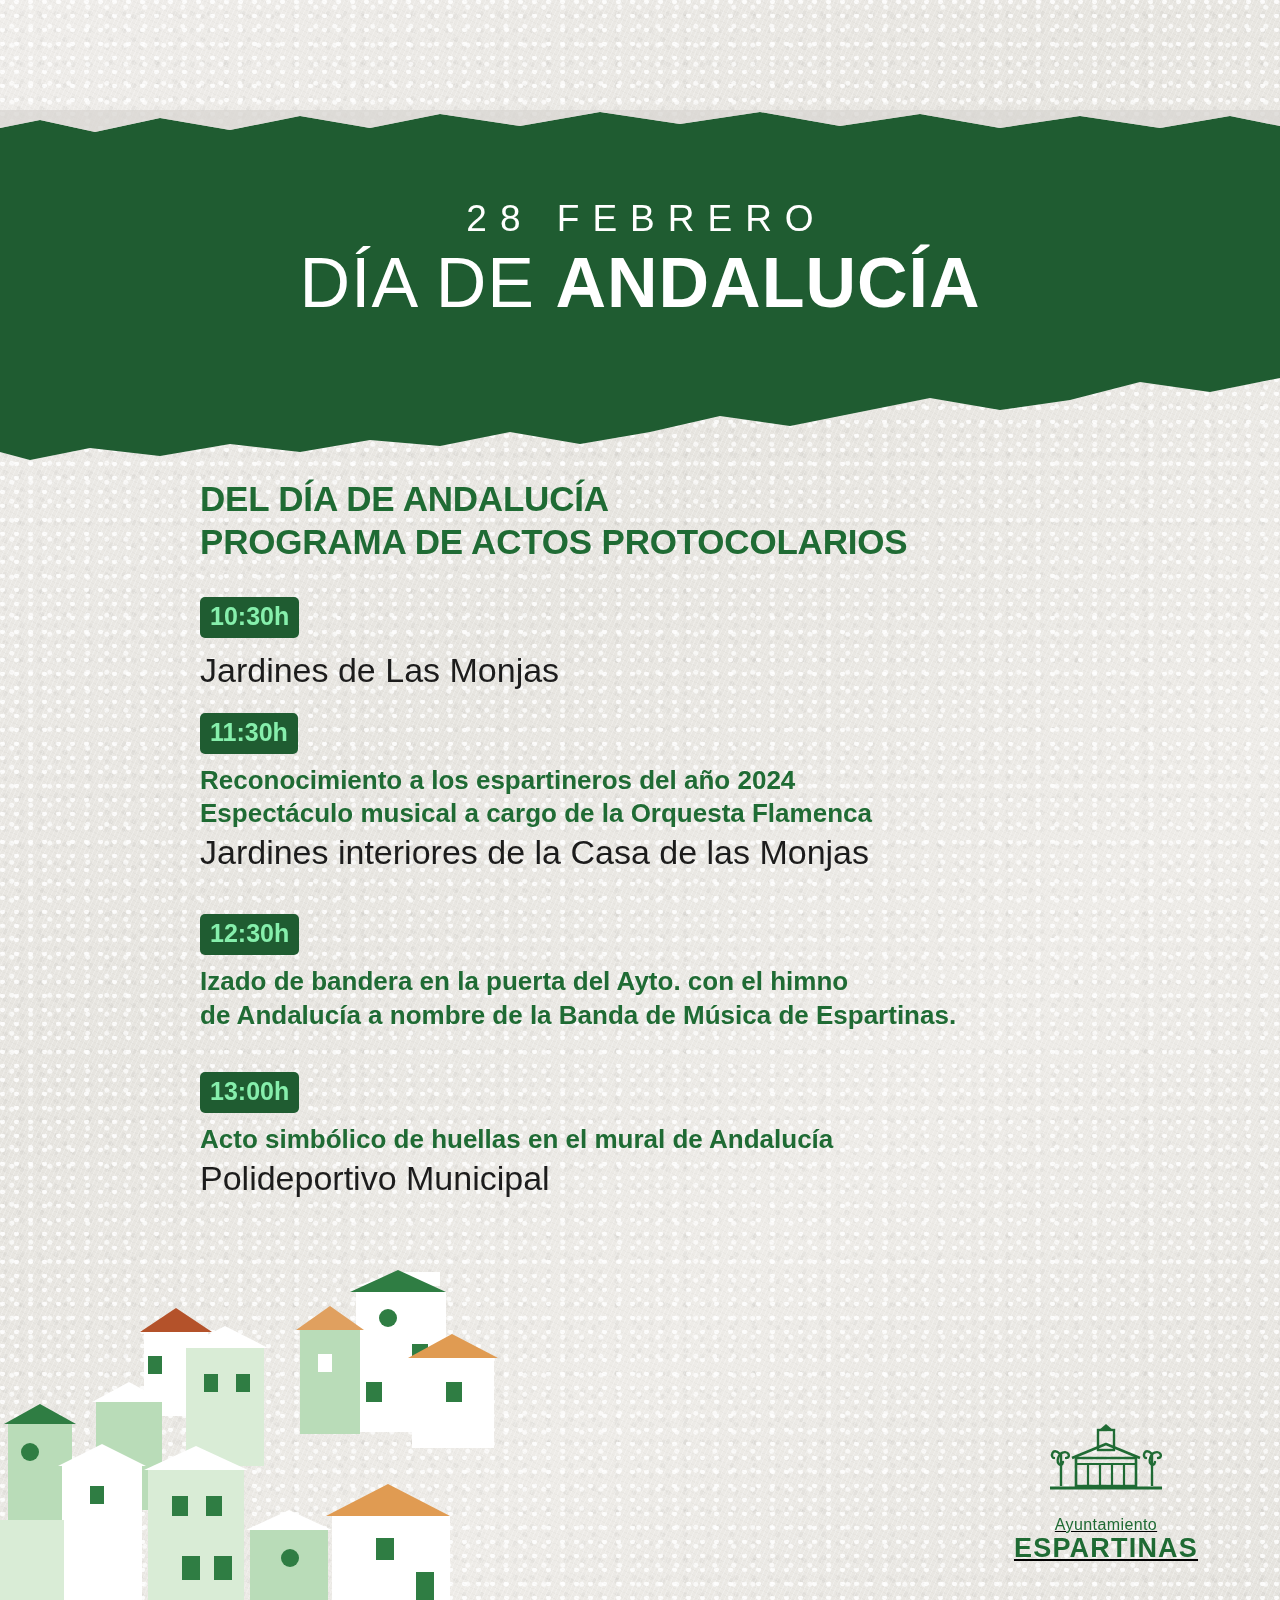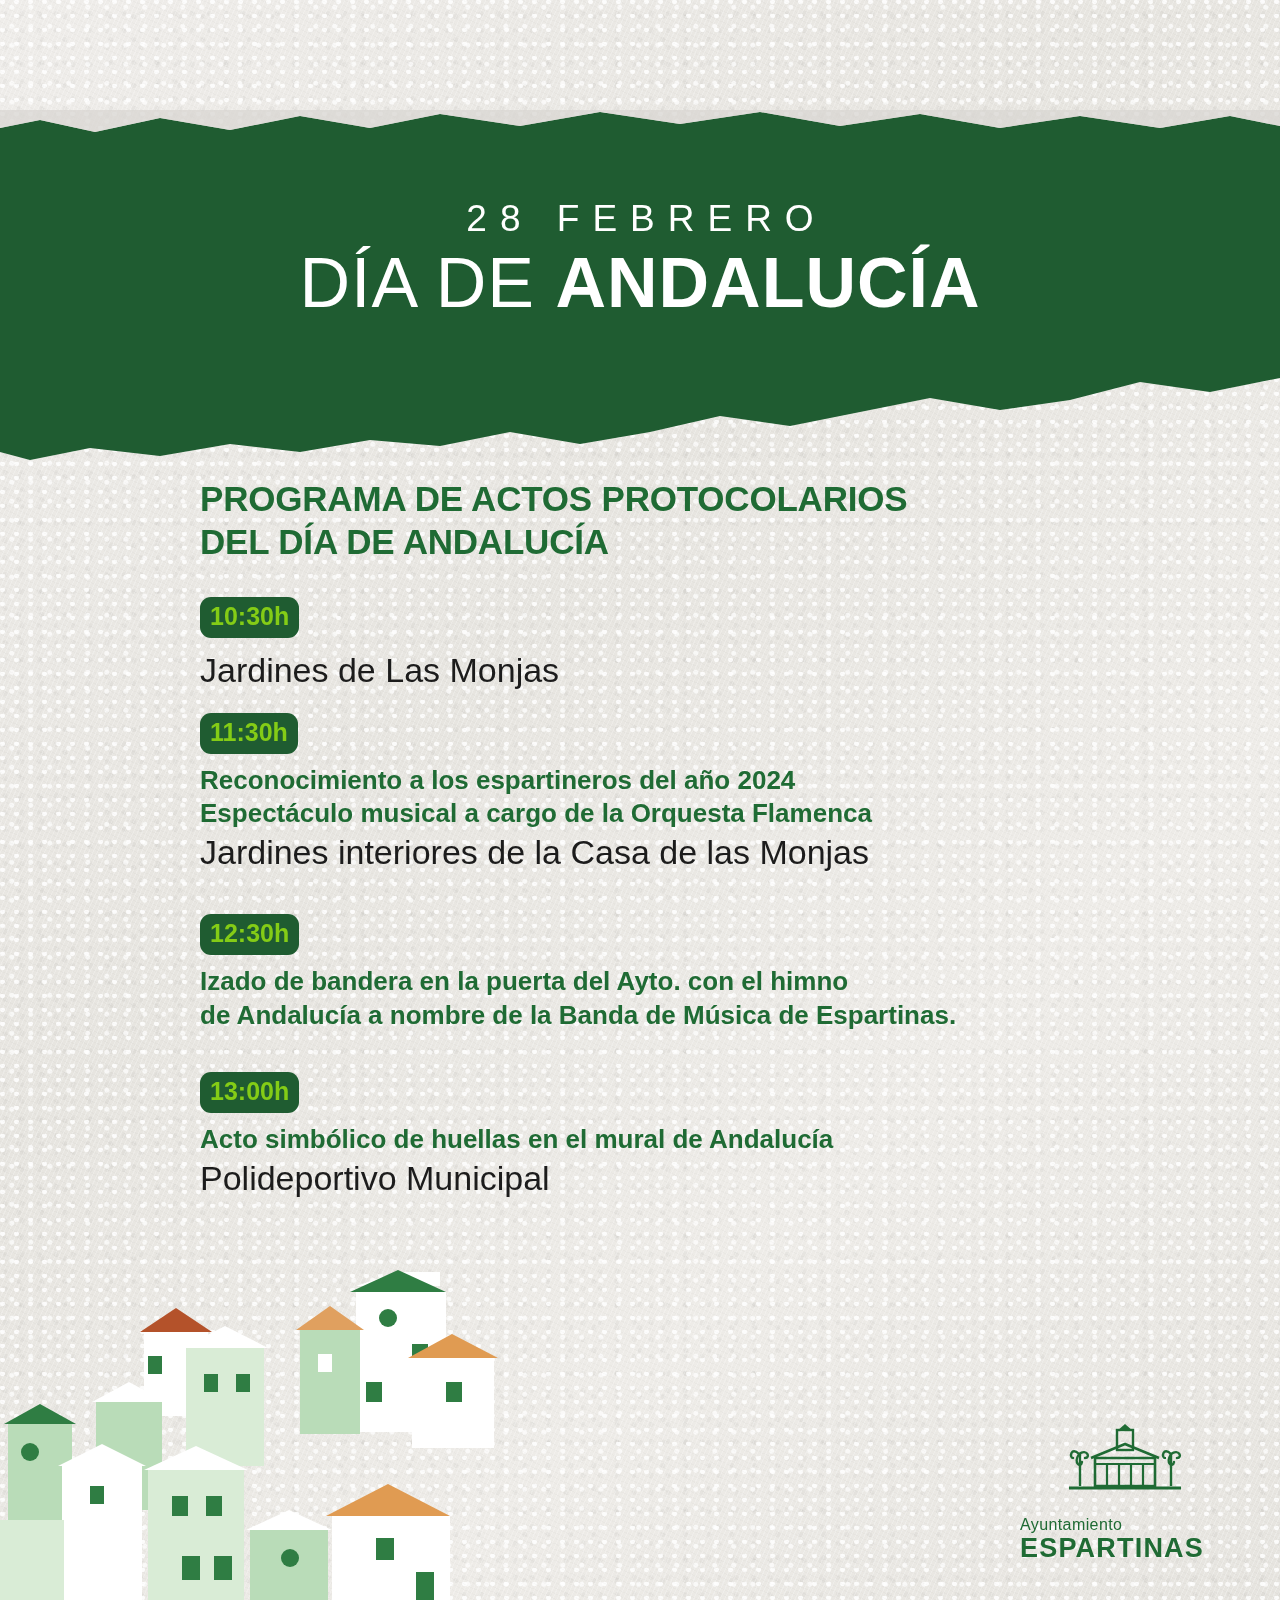--- a/index.html
+++ b/index.html
@@ -82,26 +82,26 @@
     font-weight: 800;
     font-size: 35px;
     line-height: 1.22;
     letter-spacing: -0.2px;
     margin-bottom: 34px;
   }
   .block { margin-bottom: 6px; }
   .time-chip {
     display: inline-block;
     background: #1f5c31;
-    color: #84cc16;
+    color: #86efac;
     font-weight: 800;
     font-size: 25px;
     line-height: 1;
     padding: 7px 10px 9px 10px;
-    border-radius: 11px;
+    border-radius: 5px;
     margin-bottom: 10px;
   }
   .head-line {
     color: #1f6b34;
     font-weight: 800;
     font-size: 26px;
     line-height: 1.28;
   }
   .sub-line {
     color: #1c1c1c;
@@ -125,25 +125,26 @@
     left: 0;
     bottom: 0;
     width: 560px;
     height: 330px;
     z-index: 3;
   }
 
   
   .logo {
     position: absolute;
-    right: 50px;
+    right: 69px;
     bottom: 38px;
     width: 210px;
-    text-align: left;
+    text-align: center;
     z-index: 3;
+    text-decoration: underline;
   }
   .logo-mark { display: block; margin: 0 auto; }
   .logo-sub {
     color: #1f6b34;
     font-size: 16px;
     letter-spacing: 0.4px;
     margin-top: 4px;
   }
   .logo-name {
     color: #1f6b34;
@@ -176,22 +177,22 @@
     <div class="band-date">28 FEBRERO</div>
     <div class="band-title">
       <span>DÍA DE </span><b>ANDALUCÍA</b>
     </div>
   </div>
 </div>
 
 <div class="program">
 
   <div class="program-title">
+    <div>DEL DÍA DE ANDALUCÍA</div>
     <div>PROGRAMA DE ACTOS PROTOCOLARIOS</div>
-    <div>DEL DÍA DE ANDALUCÍA</div>
   </div>
 
   <div class="block">
     <div class="time-chip">10:30h</div>
     <div class="sub-line">Jardines de Las Monjas</div>
   </div>
 
   <div class="gap-sm"></div>
 
   <div class="block">

